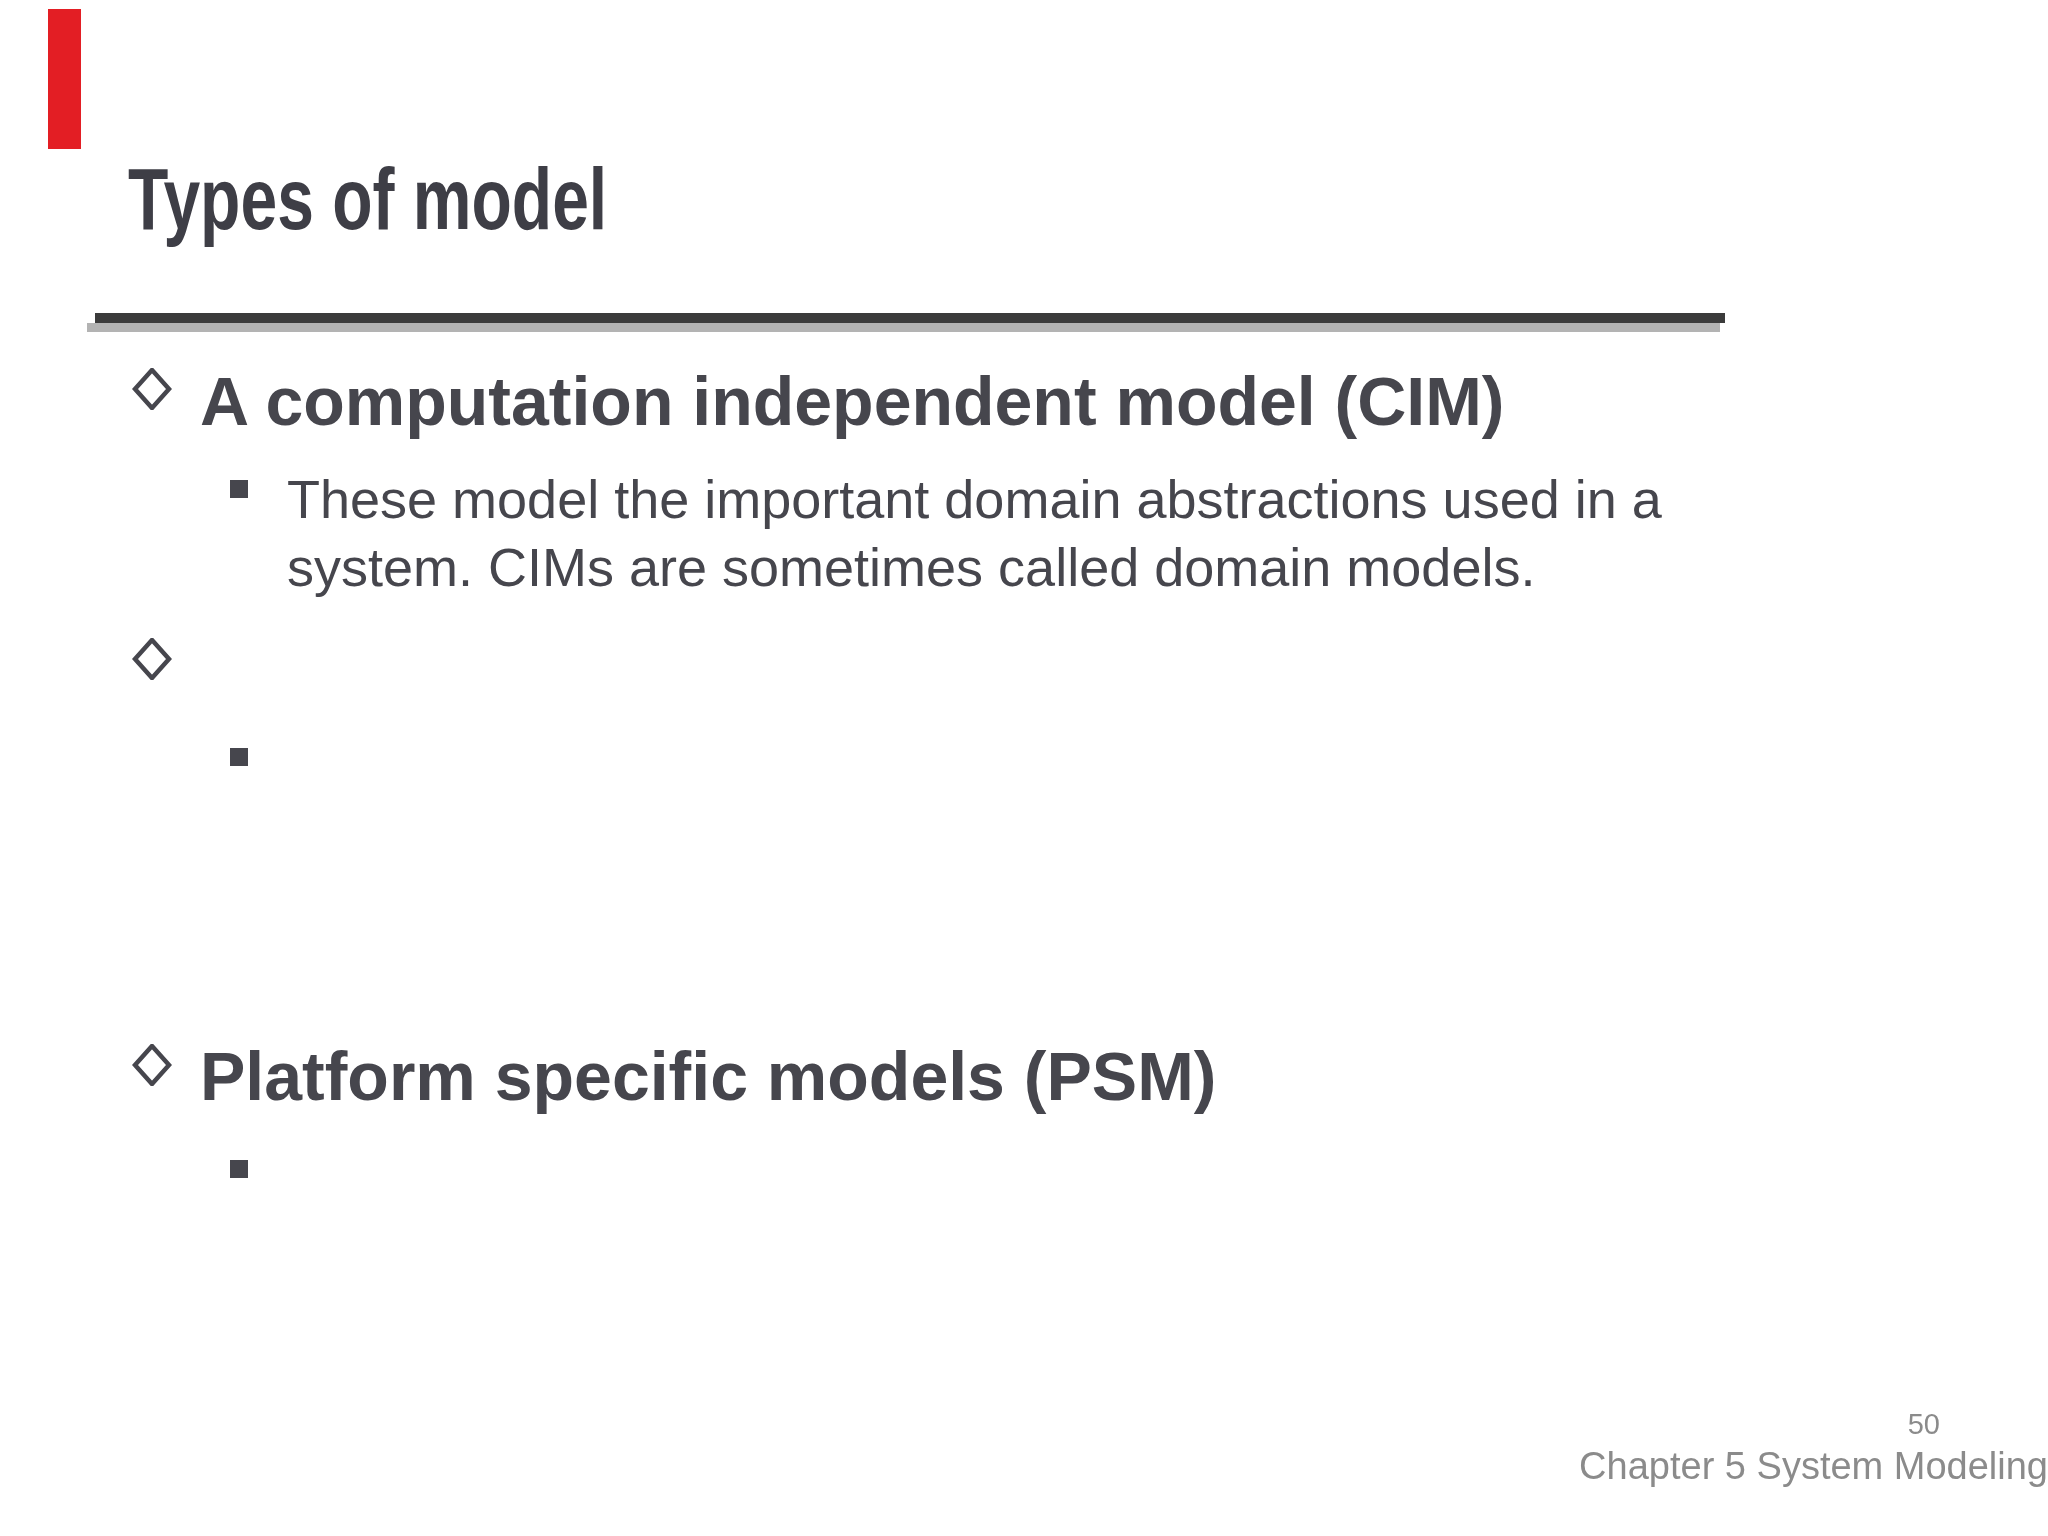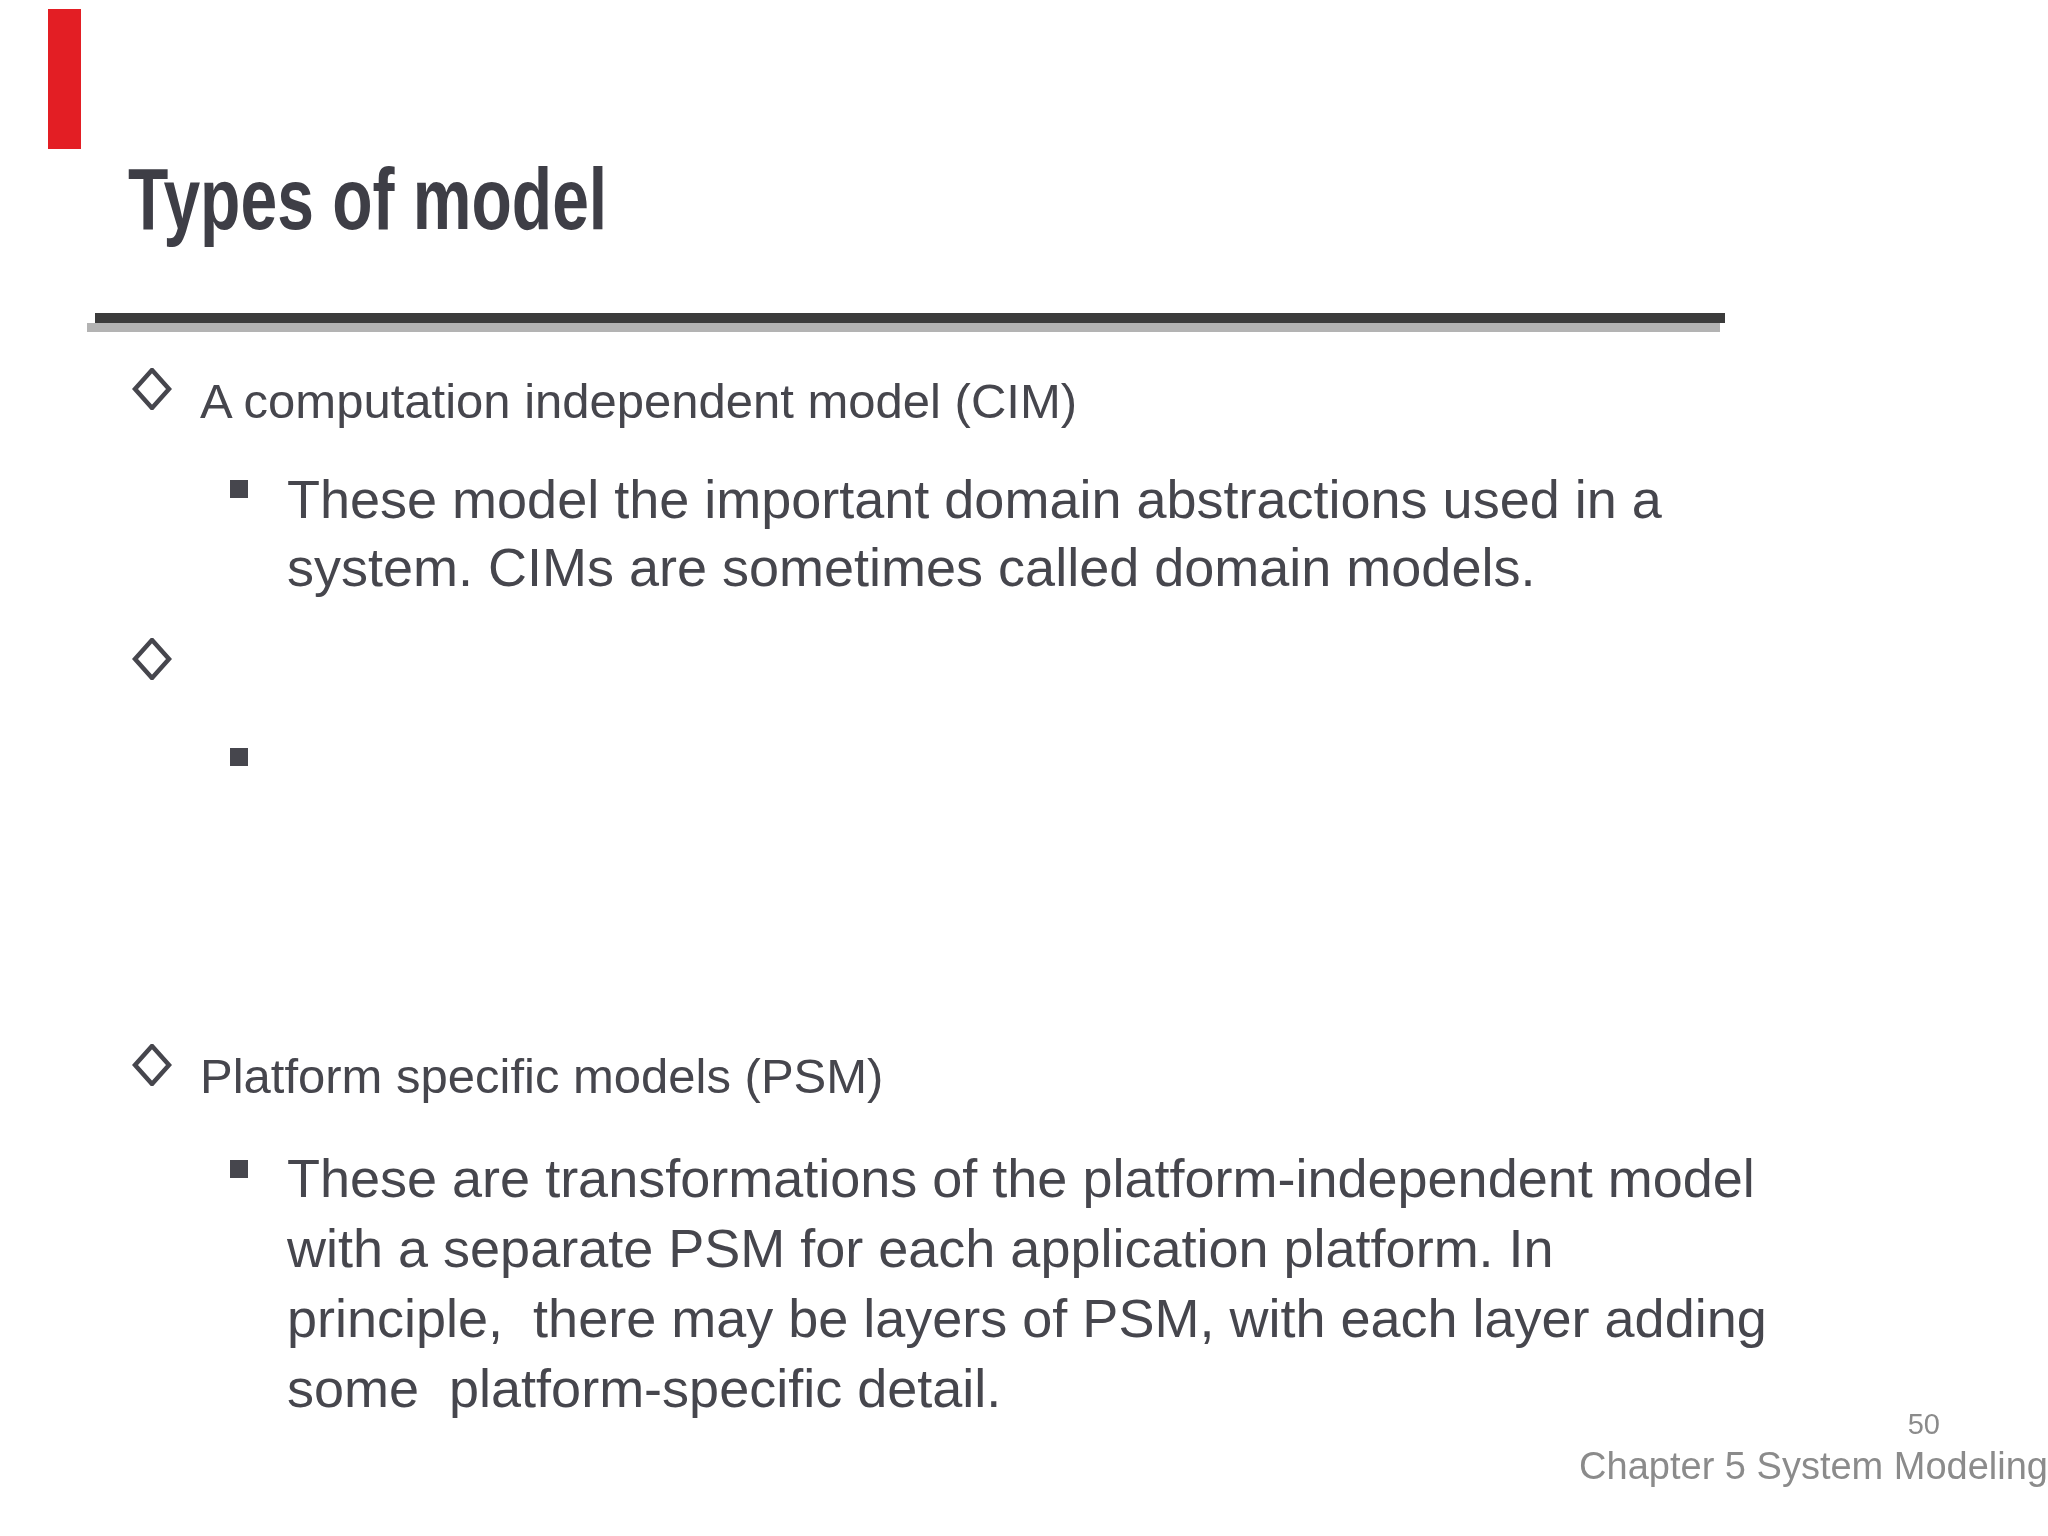--- a/index.html
+++ b/index.html
@@ -51,22 +51,22 @@
     left: 87px;
     top: 323px;
     width: 1633px;
     height: 9px;
     background: var(--c-rule_light, #b3b3b3);
   }
   .heading {
     position: absolute;
     left: 200px;
     margin: 0;
-    font-size: 49px;
-    font-weight: normal;
+    font-size: 68px;
+    font-weight: bold;
     line-height: 68px;
     color: var(--c-text, #46464d);
     white-space: pre;
   }
   .h1 { top: 367px; }
   .h2 { top: 637px; }
   .h3 { top: 1042px; }
   .body-text {
     position: absolute;
     left: 287px;
@@ -148,21 +148,17 @@
   </span>
   <span class="square-icon s2"></span>
 
   <span class="diamond-icon d3">
     <svg width="40" height="42" viewBox="0 0 40 42">
         <polygon points="20,2 37,21 20,40 3,21" fill="none" stroke="#46464d" stroke-width="4.5"></polygon>
       </svg>
   </span>
   <p class="heading h3">Platform specific models (PSM)</p>
   <span class="square-icon s3"></span>
-  <p class="body-text sb3">These are transformations of the platform-independent model
-with a separate PSM for each application platform. In
-principle,  there may be layers of PSM, with each layer adding
-some  platform-specific detail.</p>
 
   <p class="footer-text">Chapter 5 System Modeling</p>
   <p class="page-number">50</p>
 
 </div>
 
 </body></html>

